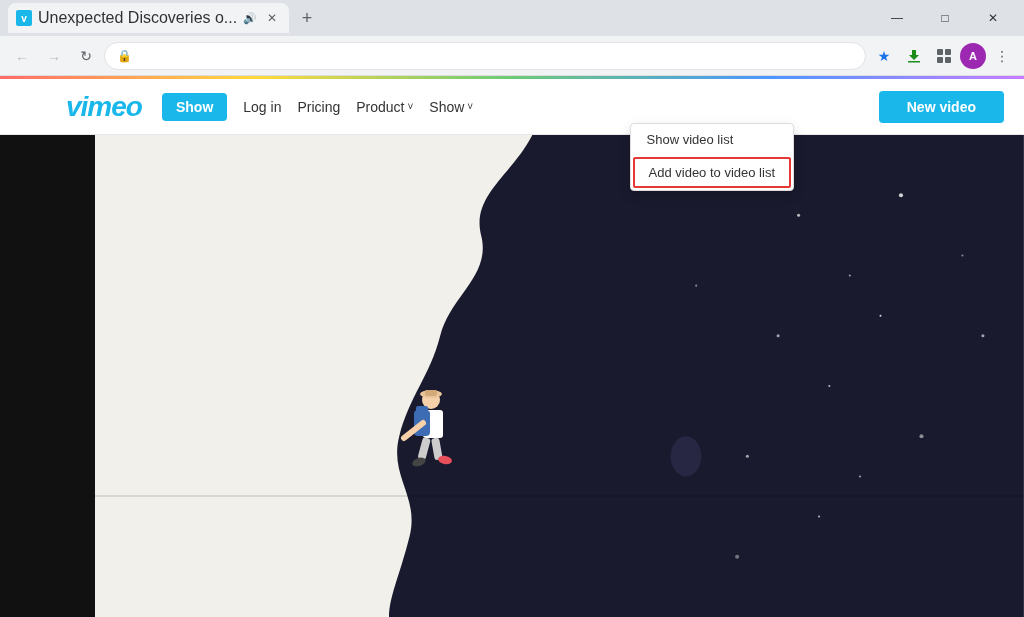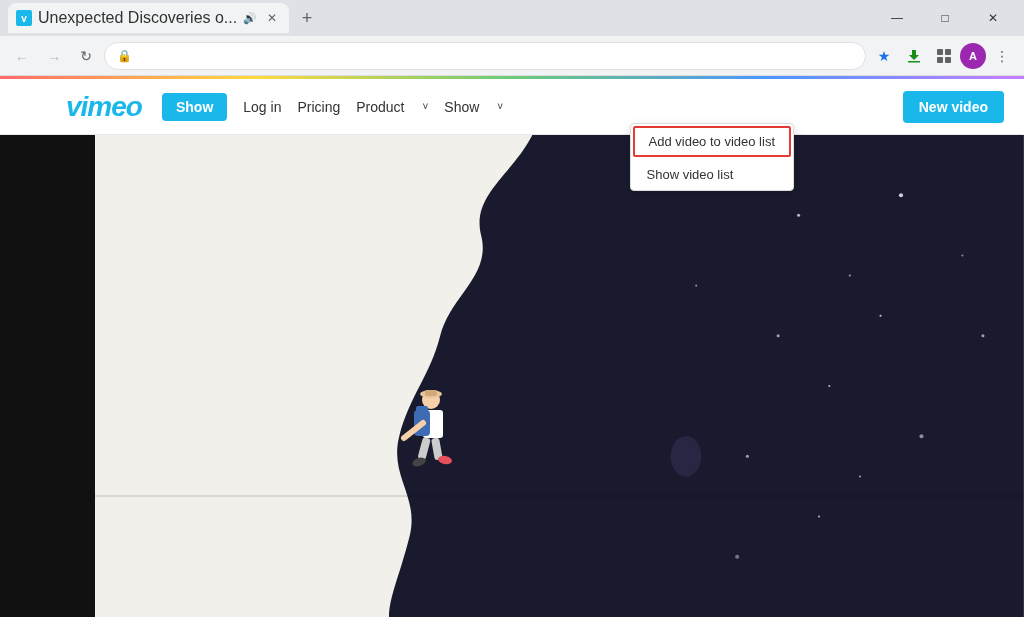--- a/index.html
+++ b/index.html
@@ -191,29 +191,29 @@
       text-align: center;
     }
     .nav-link-arrow {
       font-size: 14px;
       color: #333;
       text-decoration: none;
       margin-right: 16px;
       cursor: pointer;
       display: flex;
       align-items: center;
-      gap: 18px;
+      gap: 3px;
     }
     .nav-spacer { flex: 1; }
     .new-video-btn {
       background: #1ab7ea;
       color: white;
       border: none;
       border-radius: 4px;
-      padding: 8px 16px;
+      padding: 8px 28px;
       font-size: 14px;
       font-weight: 600;
       cursor: pointer;
     }
 
     
     .dropdown-popup {
       position: absolute;
       top: 44px;
       right: 230px;
@@ -332,22 +332,22 @@
       <span style="font-size:10px;">˅</span>
     </span>
     <span class="nav-link-arrow">
       <span>Show</span>
       <span style="font-size:10px;">˅</span>
     </span>
     <div class="nav-spacer"></div>
     <button class="new-video-btn">New video</button>
 
     <div class="dropdown-popup">
+      <div class="dropdown-item">Show video list</div>
       <div class="dropdown-item highlighted">Add video to video list</div>
-      <div class="dropdown-item">Show video list</div>
     </div>
   </div>
 
   <div class="video-area">
     <div class="scene">
 
       <div style="position:absolute;left:0;top:0;width:100%;height:100%;background:#f2f0eb;"></div>
 
       <div style="position:absolute;left:0;top:0;width:95px;height:100%;background:#111;"></div>
 

